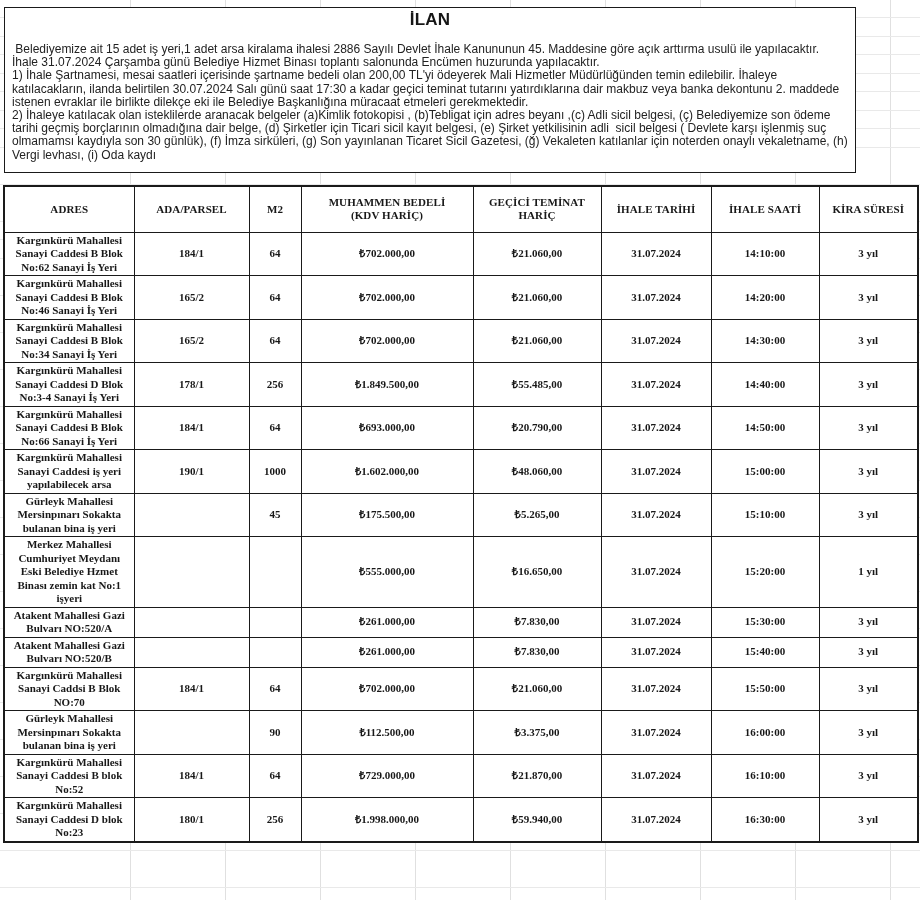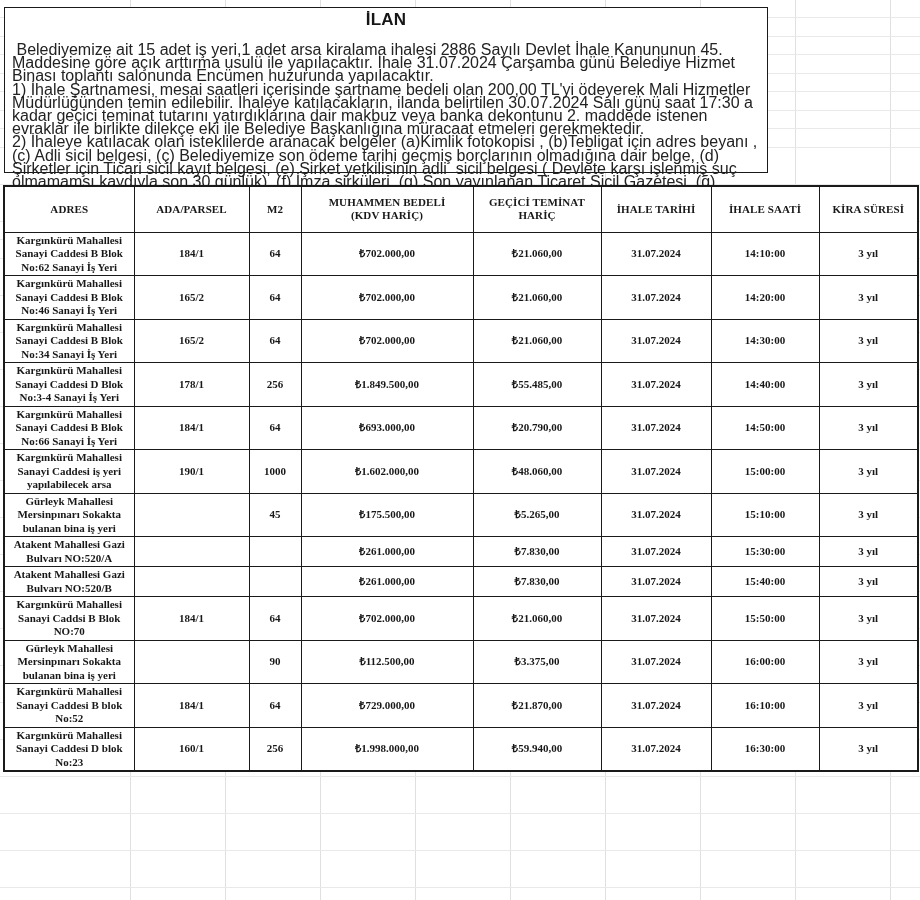--- a/index.html
+++ b/index.html
@@ -15,39 +15,39 @@
       repeating-linear-gradient(90deg, #ffffff00 0 94px, #e0e0e0 94px 95px);
     background-position: 0 0, 36px 0;
     font-family: "Liberation Sans", "DejaVu Sans", sans-serif;
     color: #161616;
   }
 
   .notice-box {
     position: absolute;
     left: 4px;
     top: 7px;
-    width: 764px;
+    width: 852px;
     height: 166px;
     box-sizing: border-box;
     border: 1px solid #1a1a1a;
     background: #ffffff;
     padding: 2px 7px 0 7px;
   }
   .notice-title {
     text-align: center;
     font-weight: bold;
     font-size: 17px;
     line-height: 19px;
     letter-spacing: 0.2px;
     white-space: pre;
   }
   .notice-paragraphs { margin-top: 14px; }
   .notice-paragraphs p {
     margin: 0;
-    font-size: 16px;
+    font-size: 12px;
     line-height: 13.2px;
     white-space: pre-wrap;
     color: #222222;
   }
 
   table.ilan-table {
     position: absolute;
     left: 3px;
     top: 185px;
     width: 914px;
@@ -189,20 +189,34 @@
 bulanan bina iş yeri</td>
         <td></td>
         <td>45</td>
         <td>₺175.500,00</td>
         <td>₺5.265,00</td>
         <td>31.07.2024</td>
         <td>15:10:00</td>
         <td>3 yıl</td>
       </tr>
       <tr>
+        <td>Merkez Mahallesi
+Cumhuriyet Meydanı
+Eski Belediye Hzmet
+Binası zemin kat  No:1
+işyeri</td>
+        <td></td>
+        <td></td>
+        <td>₺555.000,00</td>
+        <td>₺16.650,00</td>
+        <td>31.07.2024</td>
+        <td>15:20:00</td>
+        <td>1 yıl</td>
+      </tr>
+      <tr>
         <td>Atakent Mahallesi Gazi
 Bulvarı NO:520/A</td>
         <td></td>
         <td></td>
         <td>₺261.000,00</td>
         <td>₺7.830,00</td>
         <td>31.07.2024</td>
         <td>15:30:00</td>
         <td>3 yıl</td>
       </tr>
@@ -250,21 +264,21 @@
         <td>₺729.000,00</td>
         <td>₺21.870,00</td>
         <td>31.07.2024</td>
         <td>16:10:00</td>
         <td>3 yıl</td>
       </tr>
       <tr>
         <td>Kargınkürü Mahallesi
 Sanayi Caddesi D blok
 No:23</td>
-        <td>160/1</td>
+        <td>180/1</td>
         <td>256</td>
         <td>₺1.998.000,00</td>
         <td>₺59.940,00</td>
         <td>31.07.2024</td>
         <td>16:30:00</td>
         <td>3 yıl</td>
       </tr>
     </tbody>
 </table>
 

